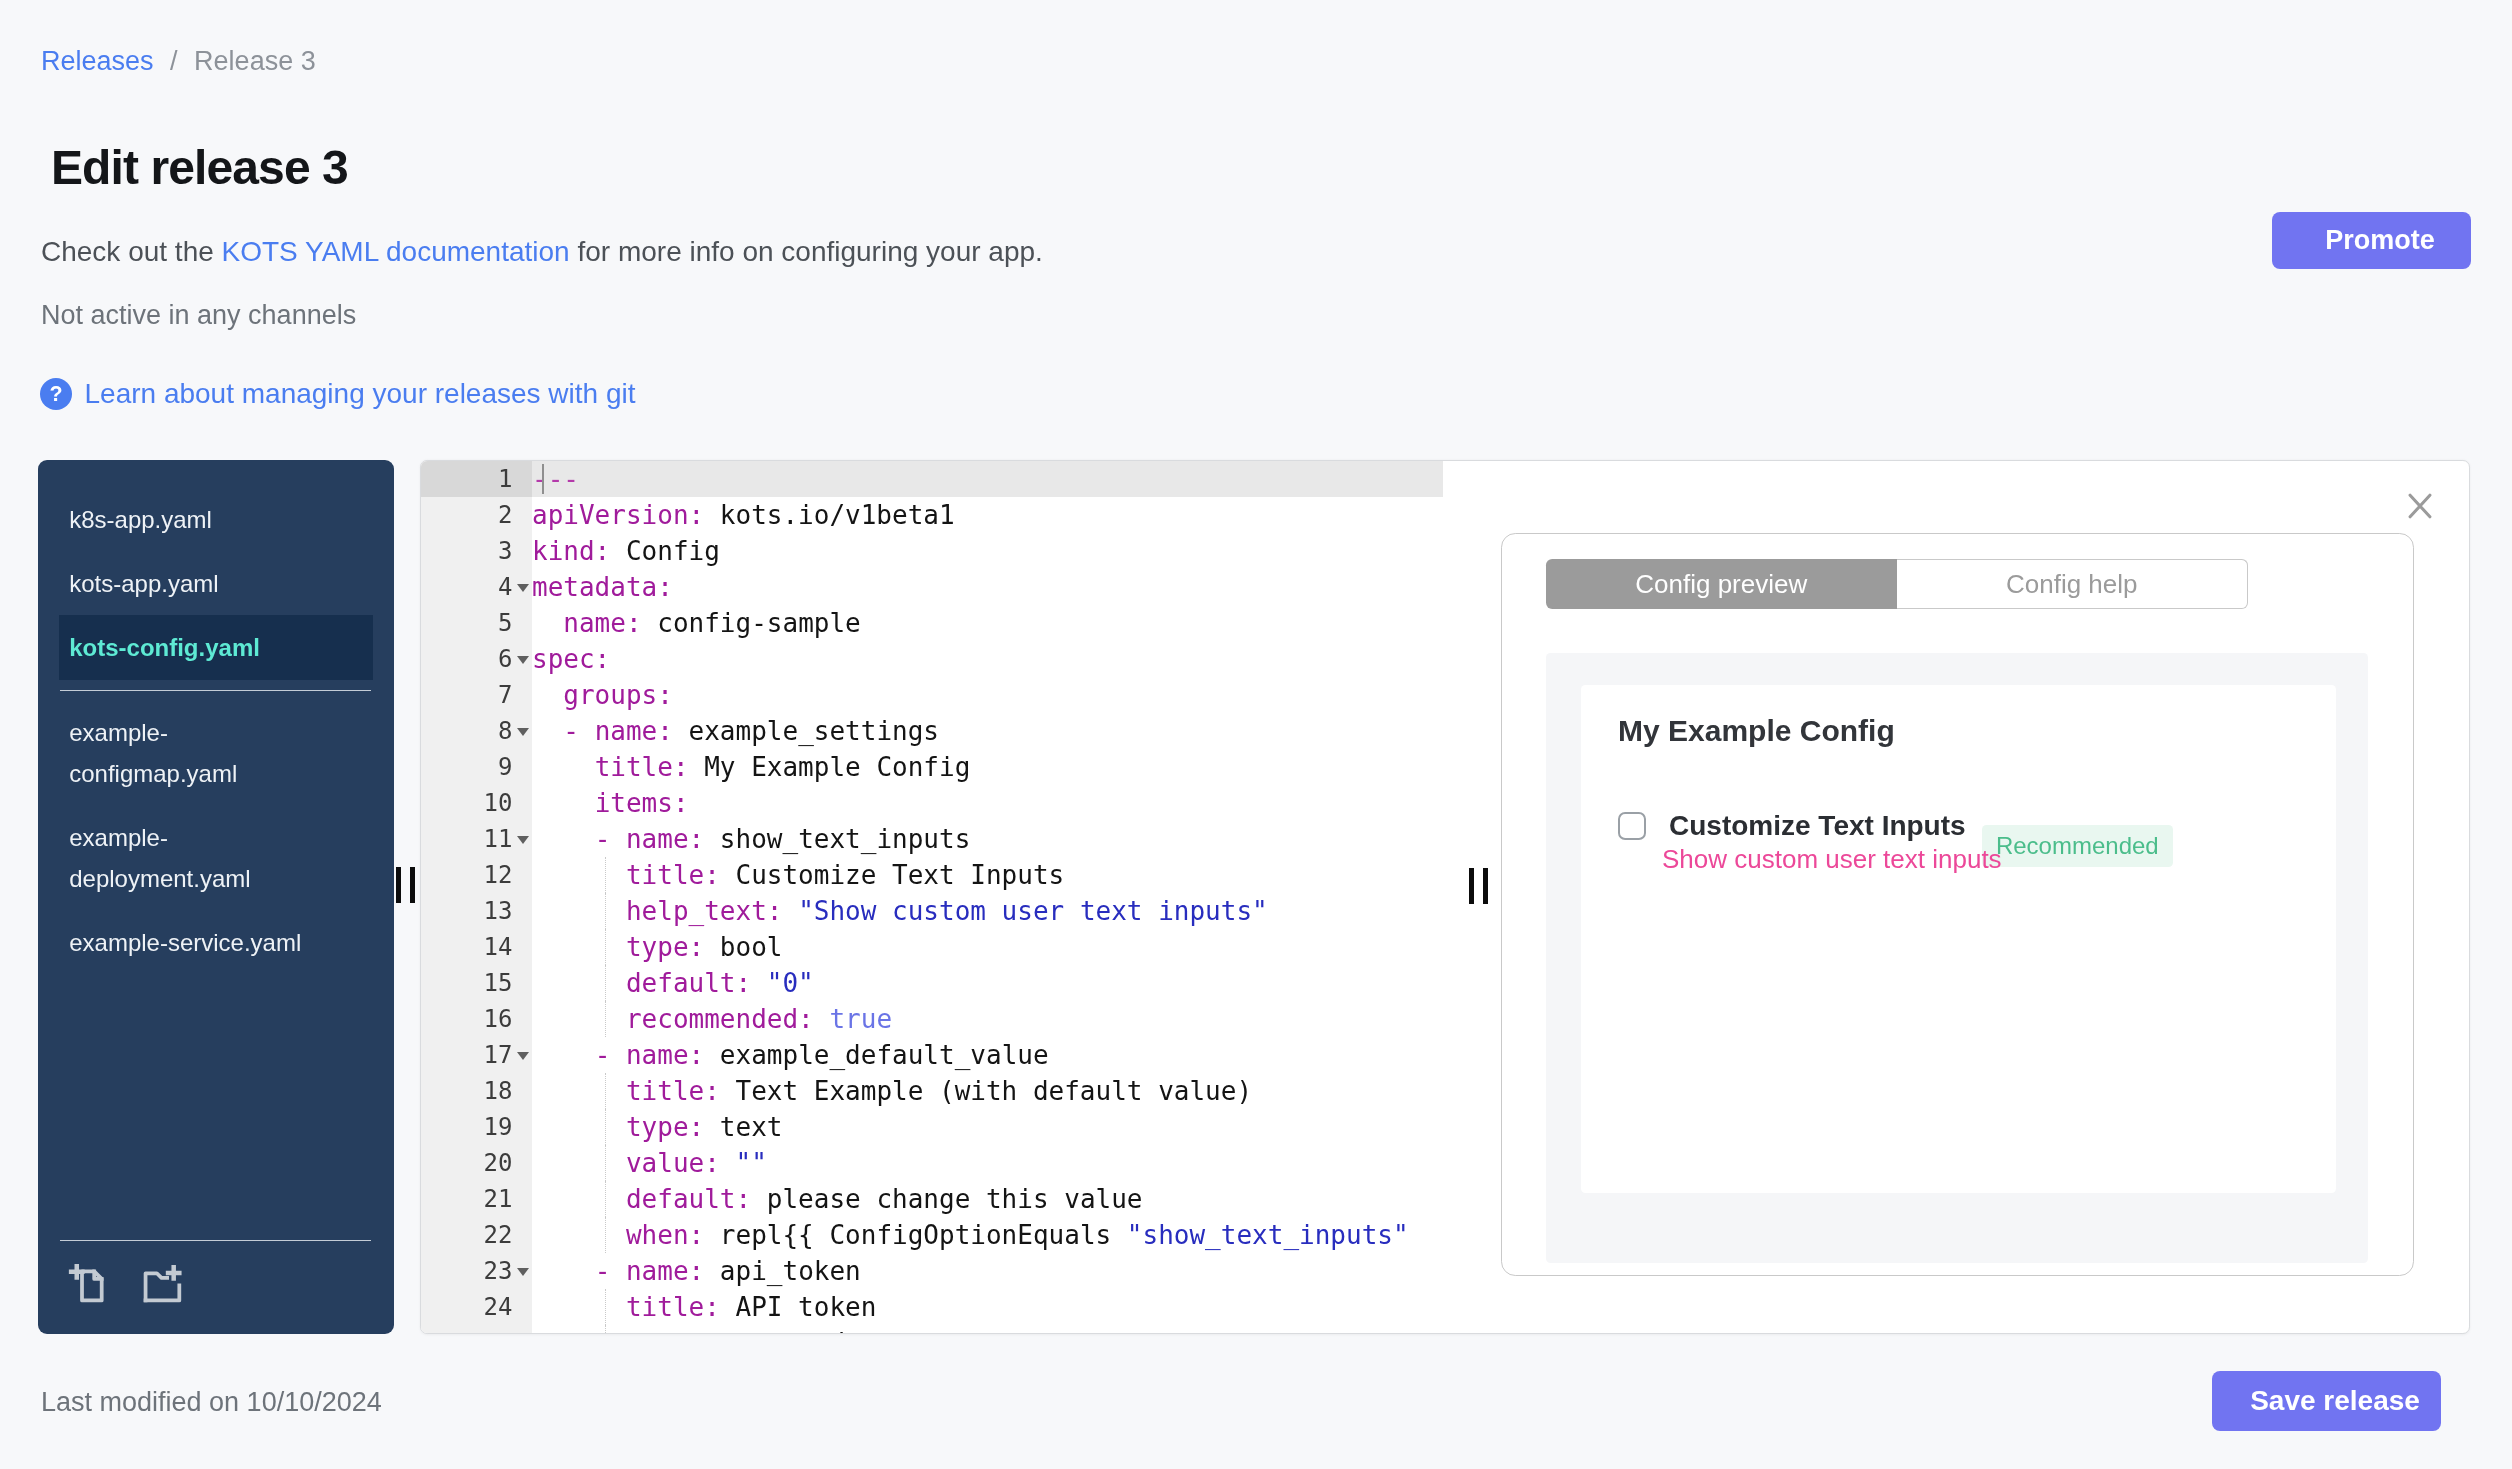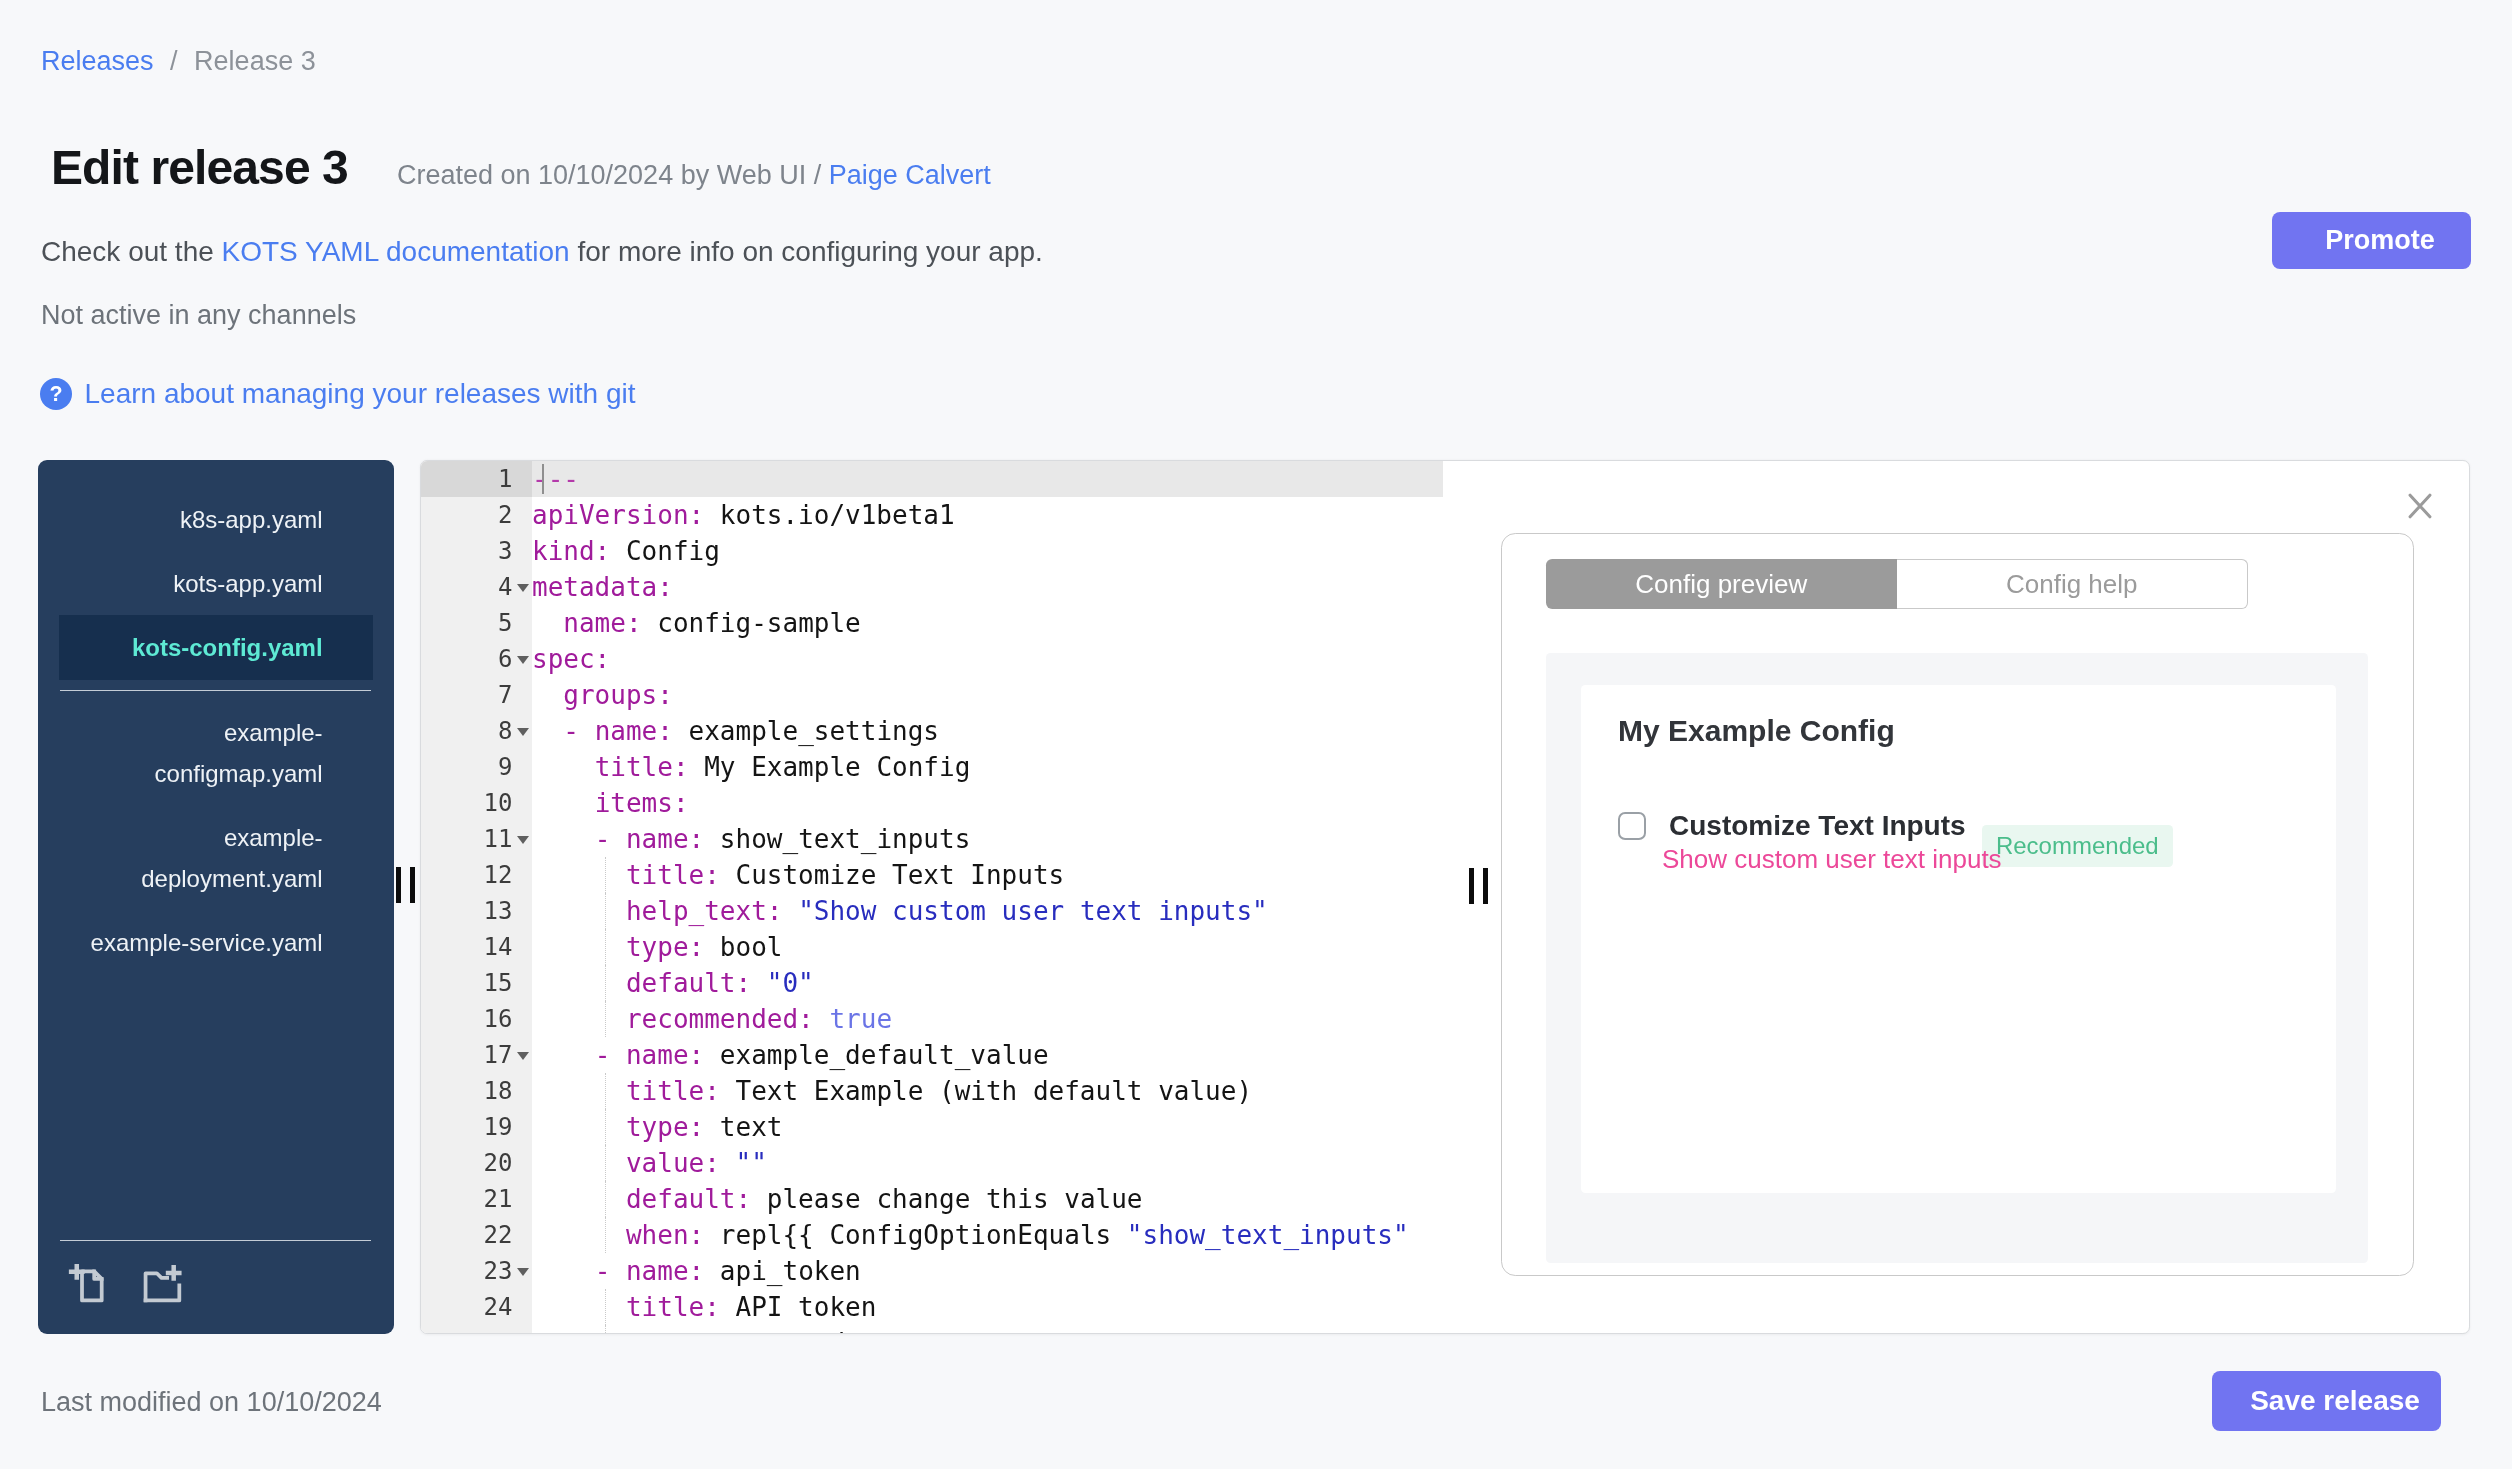--- a/index.html
+++ b/index.html
@@ -24,21 +24,21 @@
   .q-icon{width:32px;height:32px;border-radius:50%;background:var(--link_blue);color:#fff;
           font-size:21.4px;font-weight:700;display:flex;align-items:center;justify-content:center;}
   .git-link{font-size:28px;color:var(--link_blue);}
   .btn{display:flex;align-items:center;justify-content:center;background:var(--button_purple);
        color:#fff;font-weight:700;border:none;border-radius:8px;cursor:pointer;font-family:inherit;padding-left:23px;}
   .promote-btn{position:absolute;left:2272px;top:212px;width:199px;height:57px;font-size:27px;}
   .save-btn{position:absolute;left:2212px;top:1371px;width:229px;height:60px;font-size:28px;}
   
   .sidebar{position:absolute;left:38px;top:460px;width:356px;height:874px;
            background:var(--sidebar_navy);border-radius:9px;display:flex;flex-direction:column;overflow:hidden;}
-  .sb-list{list-style:none;margin:0 21.4px;padding:0;text-align:right;}
+  .sb-list{list-style:none;margin:0 21.4px;padding:0;}
   .sb-list.top{margin-top:27px;}
   .sb-item{color:#eef2f6;font-size:24px;line-height:41px;padding:11.6px 50px 11.6px 9.8px;cursor:pointer;overflow-wrap:break-word;}
   .sb-item.sel{background:var(--sidebar_selected);font-weight:700;color:#5eead4;}
   .sb-divider{height:0;border-top:1.8px solid rgba(223,229,235,.85);margin:10.7px 23px 9px 22px;}
   .sb-footer{margin-top:auto;}
   .sb-footer .sb-divider{margin-bottom:0;}
   .sb-icons{display:flex;gap:27px;padding:21.4px 0 27px 28.5px;}
   .sb-icons svg{cursor:pointer;}
   
   .workbench{position:absolute;left:420px;top:460px;width:2050px;height:874px;background:#fff;
@@ -90,24 +90,20 @@
 <body>
 
 <div class="breadcrumb">
   <a class="bc-link">Releases</a>
   <span class="bc-sep">/</span>
   <span class="bc-cur">Release 3</span>
 </div>
 
 <div class="title-row">
   <h1 class="page-title">Edit release 3</h1>
-  <span class="created">
-    <span>Created on 10/10/2024 by Web UI /</span>
-    <a>Paige Calvert</a>
-  </span>
 </div>
 
 <div class="doc-line">
   <span>Check out the</span>
   <a>KOTS YAML documentation</a>
   <span>for more info on configuring your app.</span>
 </div>
 
 <button class="btn promote-btn">Promote</button>
 

